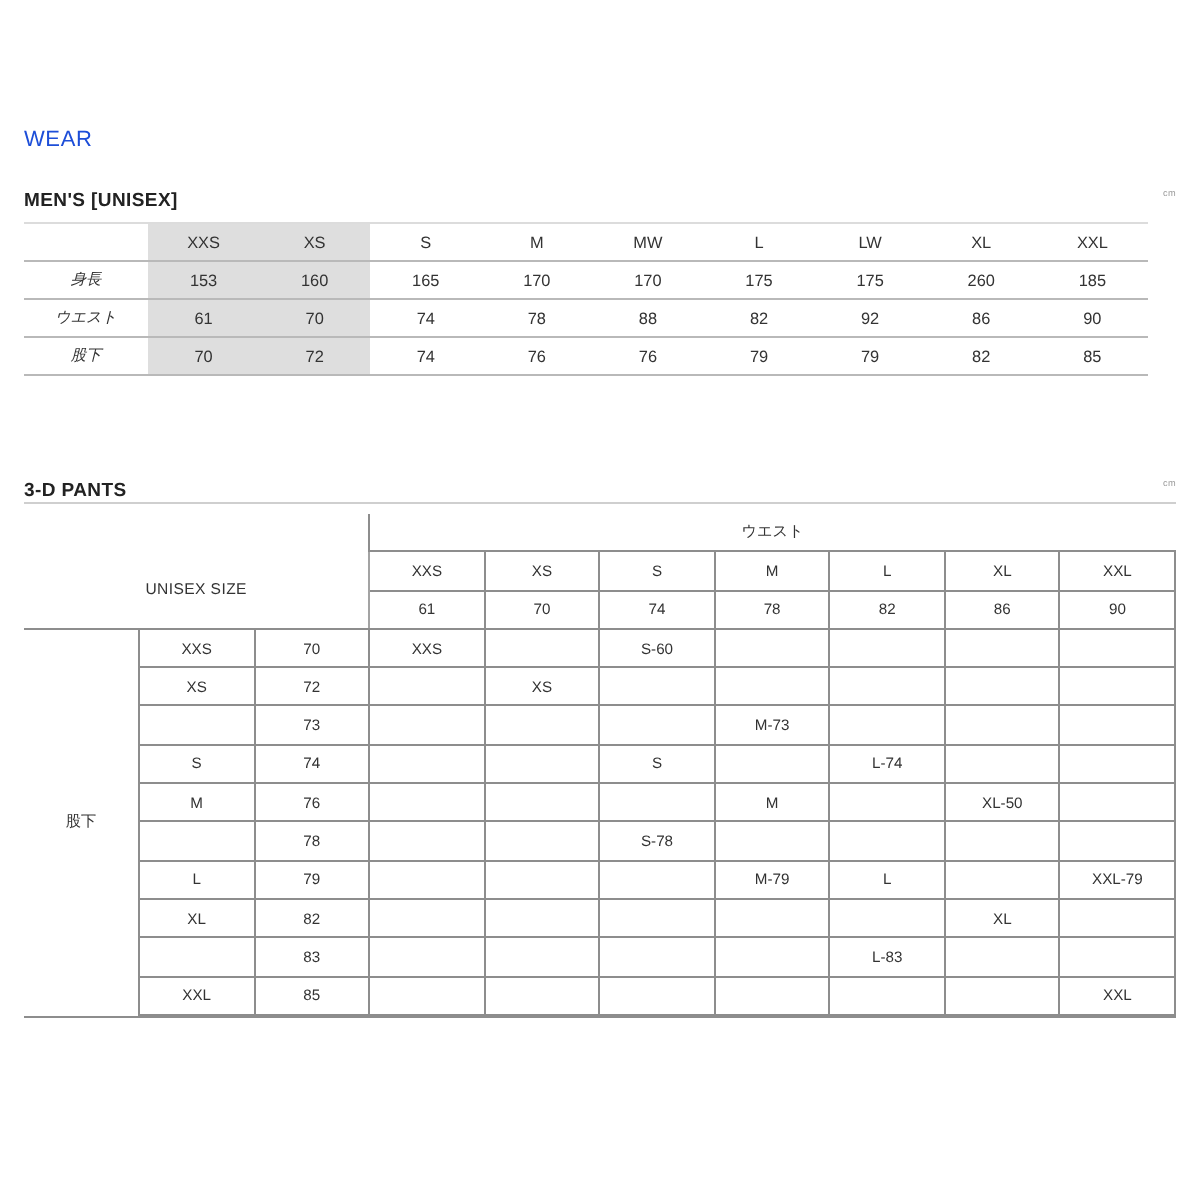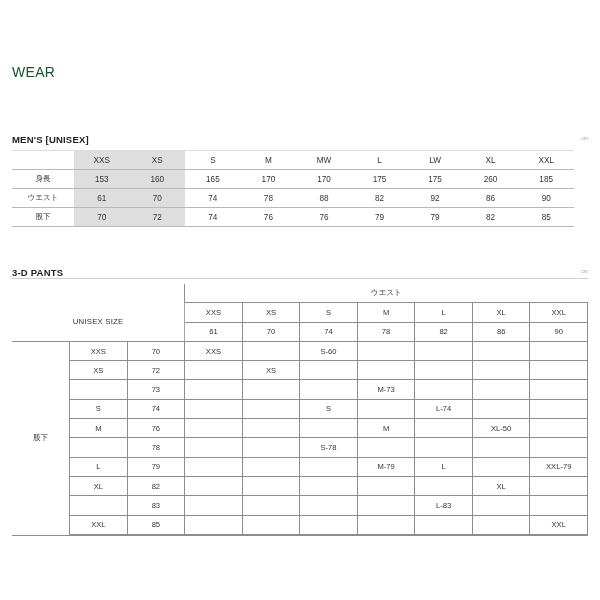--- a/index.html
+++ b/index.html
@@ -20,42 +20,41 @@
     height: 600px;
     box-sizing: border-box;
     padding: 0 12px;
   }
 
   
   .wear-title {
     position: absolute;
     left: 12px;
     top: 64px;
-    font-size: 14px;
+    font-size: 11px;
     font-weight: 400;
     letter-spacing: 0.3px;
-    color: #14532d;
+    color: #1d4ed8;
   }
   .sect-title {
     font-size: 9.5px;
     font-weight: bold;
     letter-spacing: 0.2px;
     color: #222;
   }
   .unit-mark {
     font-size: 4.6px;
     color: #9a9a9a;
     letter-spacing: 0.2px;
     transform: translateY(-1px);
   }
   .sect-head {
     display: flex;
-    align-items: center;
+    align-items: flex-start;
     justify-content: space-between;
-    margin-top: 39px;
   }
 
   
   .t1-wrap {
     position: absolute;
     left: 12px;
     top: 95px;
     width: 576px;
   }
   table.t1 {
@@ -77,35 +76,36 @@
     border-top: 1px solid #dcdcdc;
     color: #333;
   }
   table.t1 tr:last-child td {
     border-bottom: 1px solid #b9b9b9;
   }
   table.t1 td.rowlabel {
     font-size: 7.6px;
     width: 62px;
     color: #333;
+    font-style: italic;
   }
   table.t1 td.shade {
     background: #dedede;
   }
   table.t1 td.tail {
     width: 14px;
     border-top-color: transparent !important;
     border-bottom-color: transparent !important;
   }
 
   
   .t2-wrap {
     position: absolute;
     left: 12px;
-    top: 228px;
+    top: 240px;
     width: 576px;
   }
   table.t2 {
     border-collapse: collapse;
     width: 576px;
     margin-top: 5px;
     table-layout: fixed;
   }
   table.t2 td {
     font-size: 7.6px;

